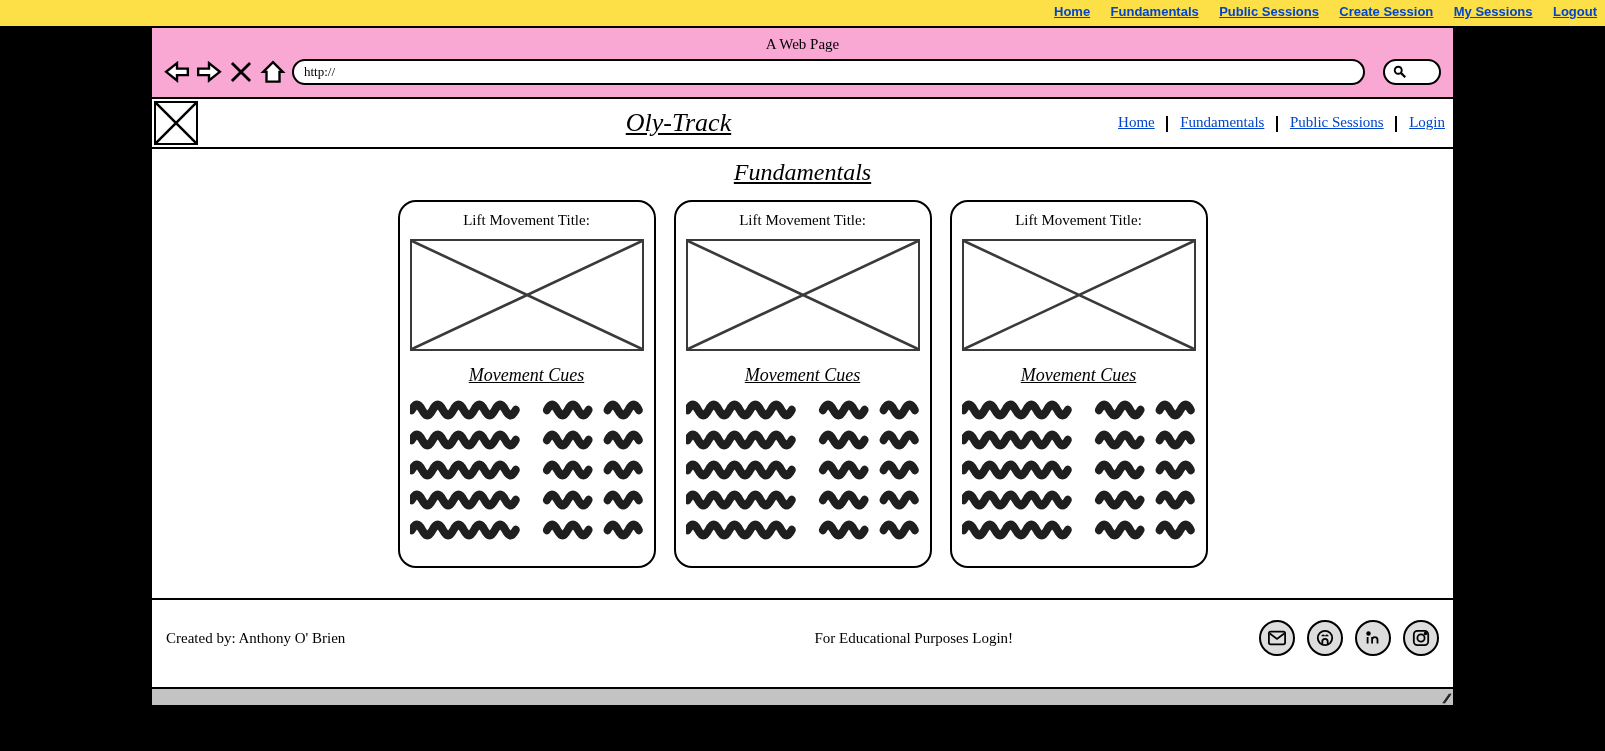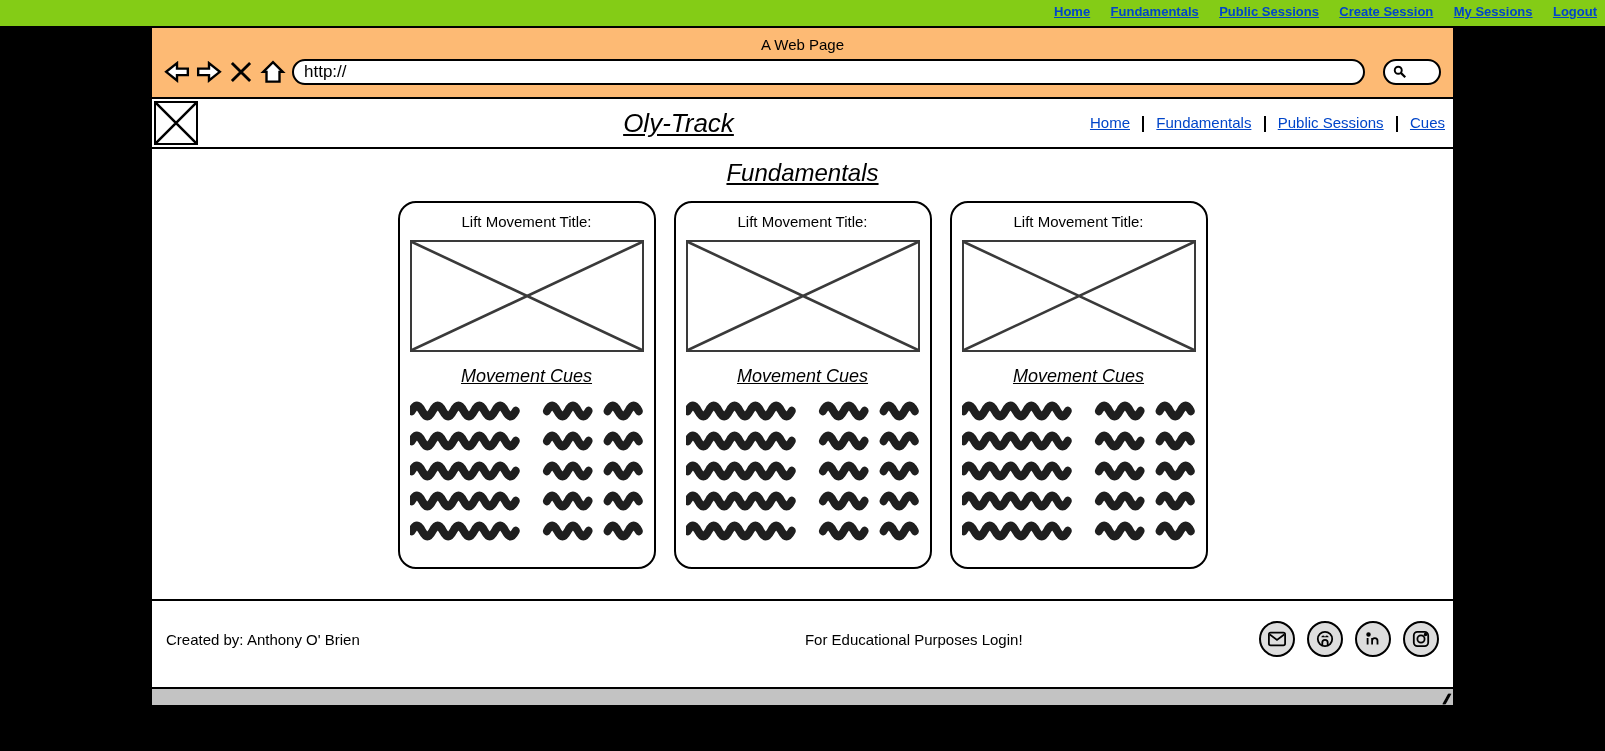--- a/index.html
+++ b/index.html
@@ -6,38 +6,39 @@
     body {
       font-family: "Comic Sans MS", "Segoe Script", cursive, sans-serif;
       background: #000;
       width: 1605px;
       height: 751px;
       overflow: hidden;
     }
     
     
     .top-raw-nav {
-      background: #84cc16;
+      background: #fde047;
       padding: 2px 0 6px 0;
       text-align: right;
     }
     .top-raw-nav a {
       color: #0045c9;
       font-weight: bold;
       text-decoration: underline;
       font-size: 13px;
       margin: 0 8px;
     }
     
     
     .browser {
       margin: 0 150px 0 150px;
       border: 2.5px solid #000;
-      background: #fdba74;
+      background: #f9a8d4;
       border-radius: 2px;
+      font-family: Liberation Serif, serif;
     }
     .browser-titlebar {
       text-align: center;
       font-size: 15px;
       padding: 8px 0 6px 0;
       color: #000;
     }
     .browser-toolbar {
       display: flex;
       align-items: center;
@@ -52,21 +53,21 @@
     .tb-icon svg { stroke: #000; stroke-width: 2.2; fill: #fff; }
     .urlbar {
       flex: 1;
       background: #fff;
       border: 2.5px solid #000;
       border-radius: 14px;
       height: 26px;
       display: flex;
       align-items: center;
       padding: 0 10px;
-      font-size: 17px;
+      font-size: 13px;
     }
     .search-pill {
       width: 58px; height: 26px;
       background: #fff;
       border: 2.5px solid #000;
       border-radius: 14px;
       display: flex; align-items: center; justify-content: flex-start;
       padding-left: 8px;
       margin-left: 12px;
       flex: 0 0 auto;
@@ -260,21 +261,21 @@
         </div>
       </div>
       <div class="site-title">Oly-Track</div>
       <nav class="site-nav">
         <a href="#">Home</a>
         <span class="sep"></span>
         <a href="#">Fundamentals</a>
         <span class="sep"></span>
         <a href="#">Public Sessions</a>
         <span class="sep"></span>
-        <a href="#">Cues</a>
+        <a href="#">Login</a>
       </nav>
     </div>
 
     <div class="main">
       <div class="page-title">Fundamentals</div>
 
       <div class="cards">
 
         <div class="card">
           <div class="card-title">Lift Movement Title:</div>

